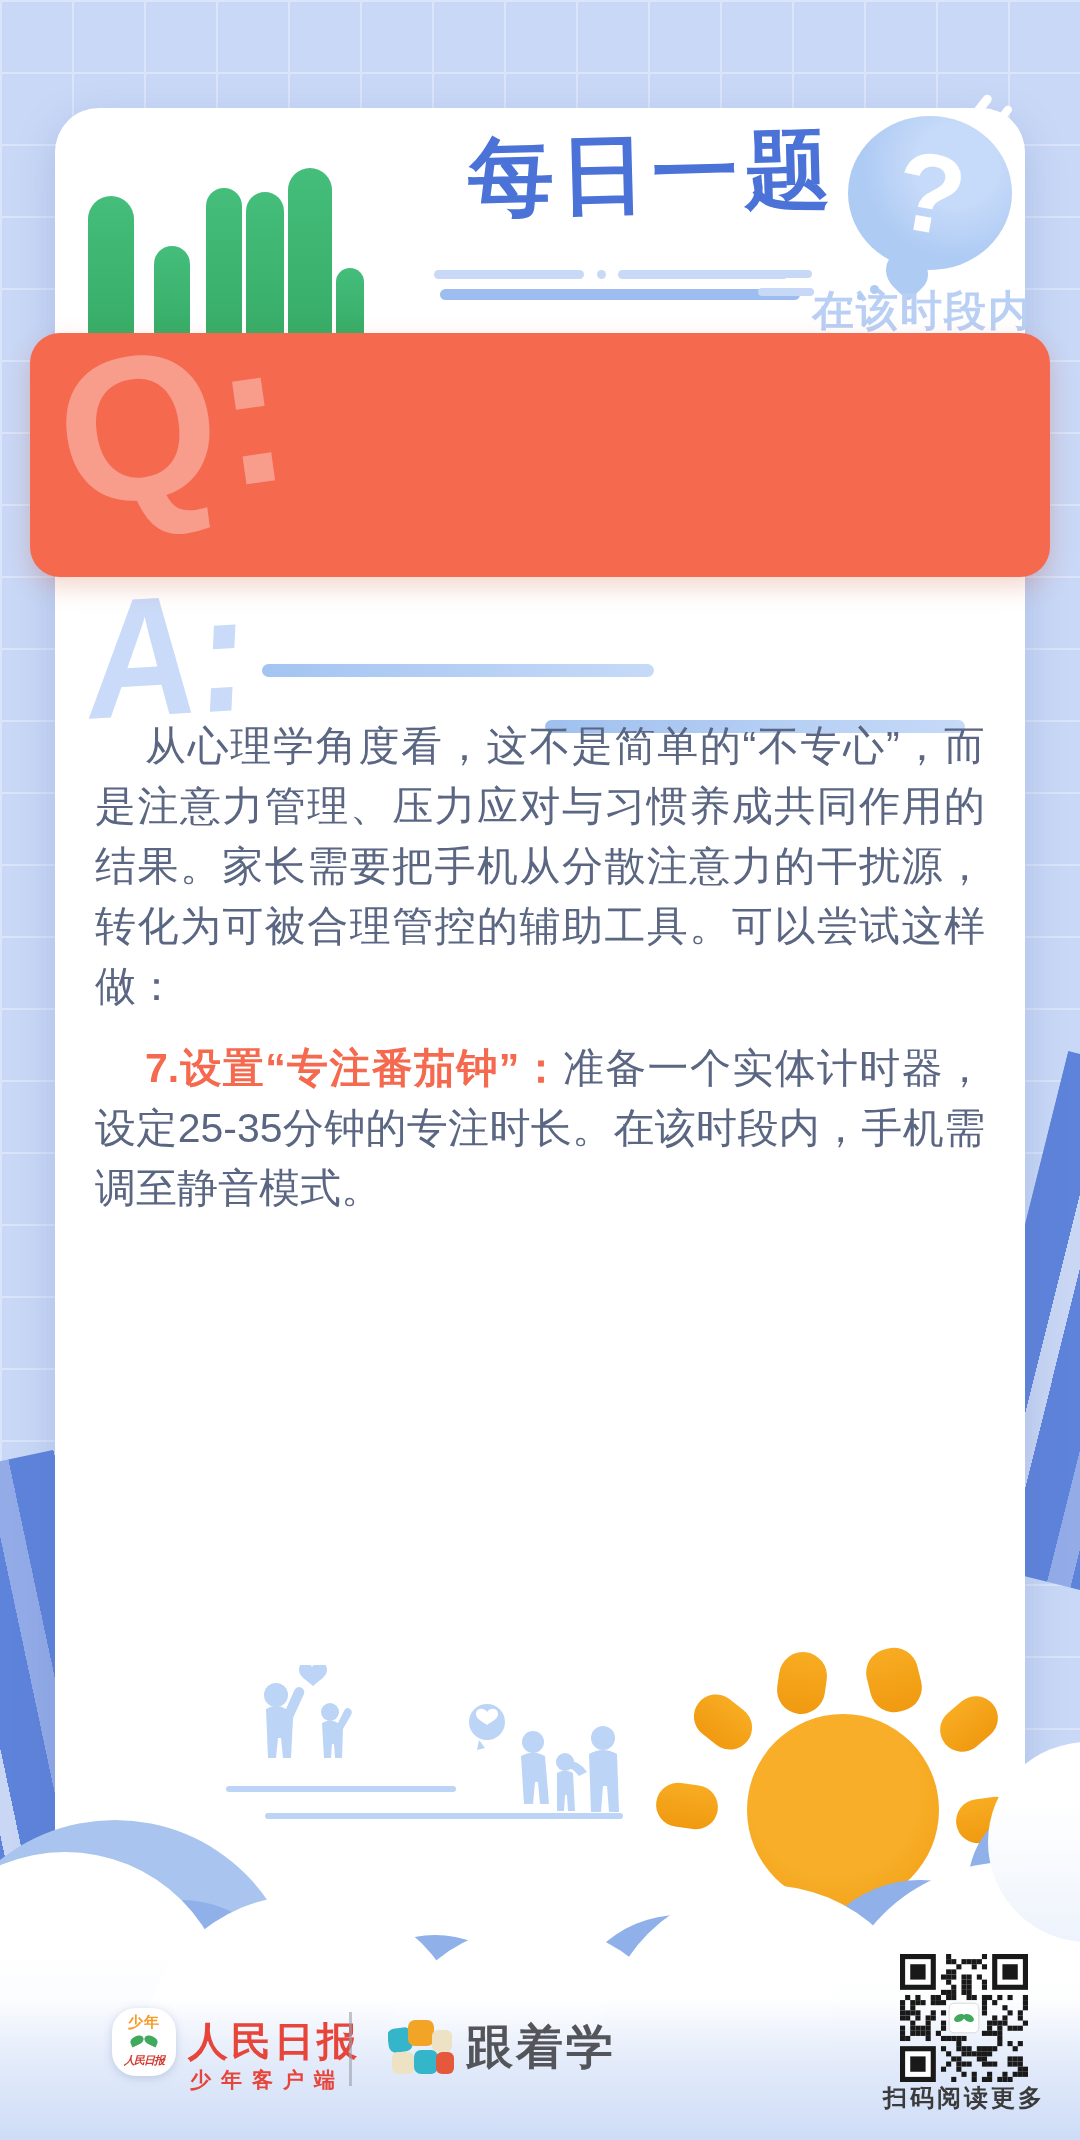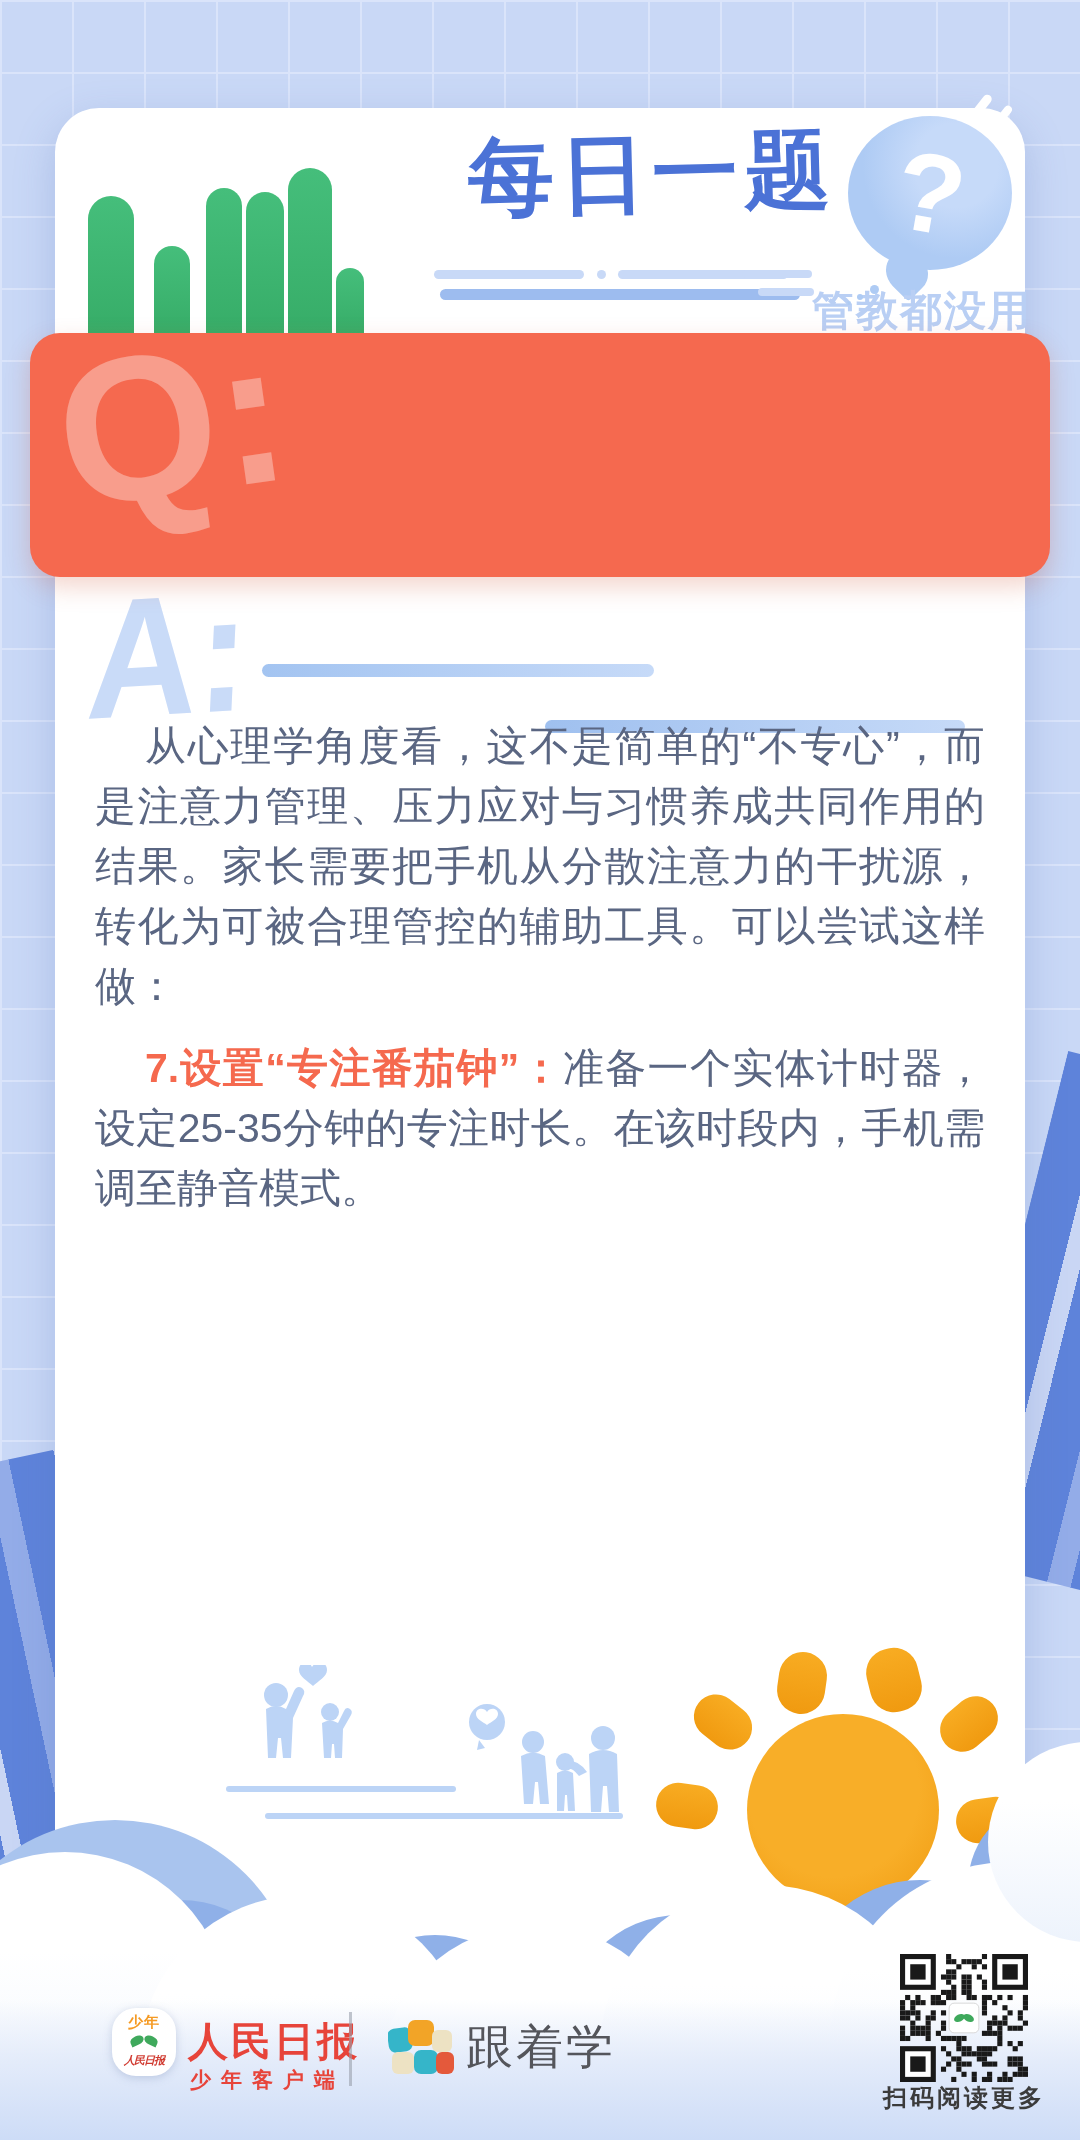--- a/index.html
+++ b/index.html
@@ -100,21 +100,21 @@
   .badge .sprout{display:block;width:28px;height:18px;margin:1px auto 0 auto;position:relative;}
   .badge .sprout i{position:absolute;width:14px;height:9px;background:#3FA95C;border-radius:50% 50% 50% 0;}
   .badge .sprout i.l1{left:0;top:3px;transform:rotate(-24deg);}
   .badge .sprout i.l2{right:0;top:3px;transform:rotate(24deg) scaleX(-1);}
   .badge .b-bot{display:block;margin-top:2px;font-size:11px;font-weight:700;color:#D03A30;
     font-style:italic;letter-spacing:-1px;}
   .brand{left:188px;top:2014px;font-size:40px;font-weight:900;color:#E7443A;letter-spacing:3px;z-index:7;}
   .brand-sub{left:190px;top:2066px;font-size:21px;font-weight:600;color:#E7443A;letter-spacing:10px;z-index:7;}
   .fdiv{left:349px;top:2012px;width:3px;height:74px;background:#9AA0AB;opacity:.6;z-index:7;}
   .blocks{left:388px;top:2020px;z-index:7;}
-  .learn{left:466px;top:2016px;font-size:47px;font-weight:400;color:#54555B;letter-spacing:3px;z-index:7;}
+  .learn{left:466px;top:2016px;font-size:47px;font-weight:700;color:#54555B;letter-spacing:3px;z-index:7;}
   .qr{left:900px;top:1954px;width:128px;height:128px;z-index:7;}
   .qr-cap{left:876px;top:2082px;width:176px;text-align:center;font-size:24px;font-weight:600;
     color:#3B3B3B;letter-spacing:3px;z-index:7;}
 </style>
 </head>
 <body>
 
 <div class="canvas">
 
   <div class="ribbon left"></div>
@@ -141,21 +141,21 @@
 
   <div class="abs qbubble">
     <span class="qm">?</span>
   </div>
   <div class="abs qtail"></div>
   <div class="qdot qd1"></div>
   <div class="qdot qd2"></div>
   <div class="qdot qd3"></div>
   <div class="shine s1"></div>
   <div class="shine s2"></div>
-  <div class="abs tagline">管教都没用</div>
+  <div class="abs tagline">在该时段内</div>
 
   <div class="abs qbox">
     <span class="qwm">Q:</span>
   </div>
 
   <div class="abs amark">A:</div>
   <div class="stroke st1"></div>
   <div class="stroke st2"></div>
 
   <div class="abs copy">

